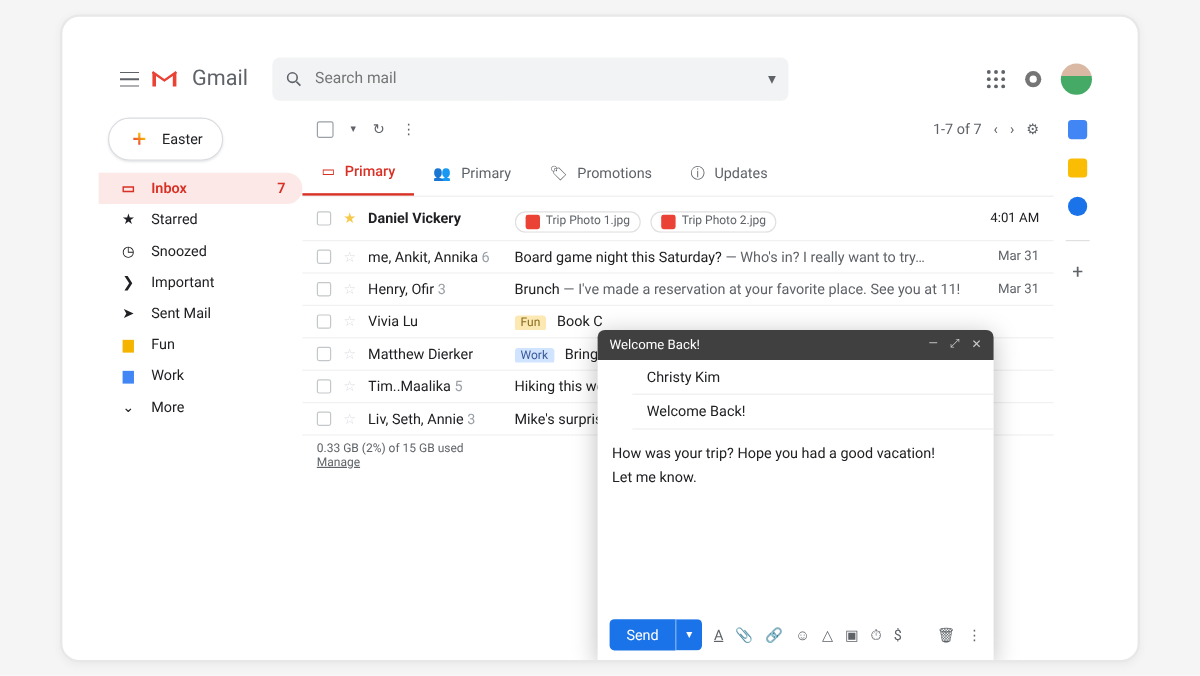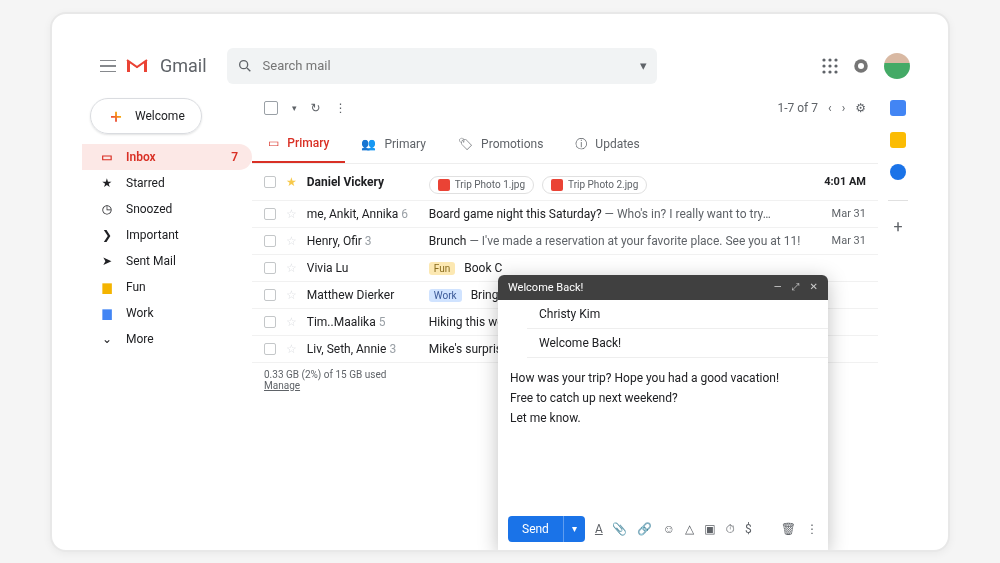--- a/index.html
+++ b/index.html
@@ -41,21 +41,21 @@
   .row .chk { width: 12px; height: 12px; border: 1.2px solid #c4c7c9; border-radius: 2px; flex-shrink: 0; }
   .row .star { color: #dadce0; cursor: pointer; flex-shrink: 0; }
   .row .star.on { color: #f7c94b; }
   .row .sender { width: 112px; color: #202124; flex-shrink: 0; white-space: nowrap; overflow: hidden; text-overflow: ellipsis; }
   .row.unread .sender { font-weight: 700; }
   .row .subj { color: #202124; }
   .row.unread .subj { font-weight: 600; }
   .row .snip { color: #5f6368; }
   .row .content-col { flex: 1; overflow: hidden; white-space: nowrap; text-overflow: ellipsis; }
   .row .date { margin-left: auto; font-size: 11px; flex-shrink: 0; }
-  .row.unread .date { font-weight: 700; color: #202124; }
+  .row.unread .date { font-weight: 400; color: #202124; }
   .label-chip { font-size: 10px; padding: 1px 5px; border-radius: 3px; margin-right: 6px; }
   .chip-fun { background: #fce8b2; color: #8a6d1e; }
   .chip-work { background: #d0e3ff; color: #3b5998; }
   .attach-row { display: flex; gap: 8px; margin-top: 6px; }
   .attach { display: inline-flex; align-items: center; gap: 5px; border: 1px solid #e0e0e0; border-radius: 10px; padding: 2px 8px; font-size: 10px; color: #5f6368; }
   .attach .aicon { width: 12px; height: 12px; background: #ea4335; border-radius: 2px; }
 
   .storage { font-size: 10px; color: #5f6368; padding: 6px 12px; }
   .storage a { color: #5f6368; text-decoration: underline; cursor: pointer; display: block; }
 
@@ -129,21 +129,21 @@
       </span>
       <div class="avatar"></div>
     </div>
   </div>
 
   <div class="body">
 
     <div class="sidebar">
       <div class="compose">
         <span class="plus">＋</span>
-        <span>Welcome</span>
+        <span>Easter</span>
       </div>
       <div class="nav-item active">
         <span class="nav-icon" style="color:#d93025">▭</span>
         <span>Inbox</span>
         <span class="count">7</span>
       </div>
       <div class="nav-item">
         <span class="nav-icon">★</span>
         <span>Starred</span>
       </div>
@@ -299,21 +299,20 @@
           <div class="ctrls">
             <span>—</span>
             <span>⤢</span>
             <span>✕</span>
           </div>
         </div>
         <div class="cp-field">Christy Kim</div>
         <div class="cp-field">Welcome Back!</div>
         <div class="cp-body">
           <div>How was your trip? Hope you had a good vacation!</div>
-          <div>Free to catch up next weekend?</div>
           <div>Let me know.</div>
         </div>
         <div class="cp-foot">
           <div class="send-grp">
             <button class="send-btn">Send</button>
             <button class="send-more">▾</button>
           </div>
           <div class="fmt-icons">
             <span style="text-decoration:underline">A</span>
             <span>📎</span>

